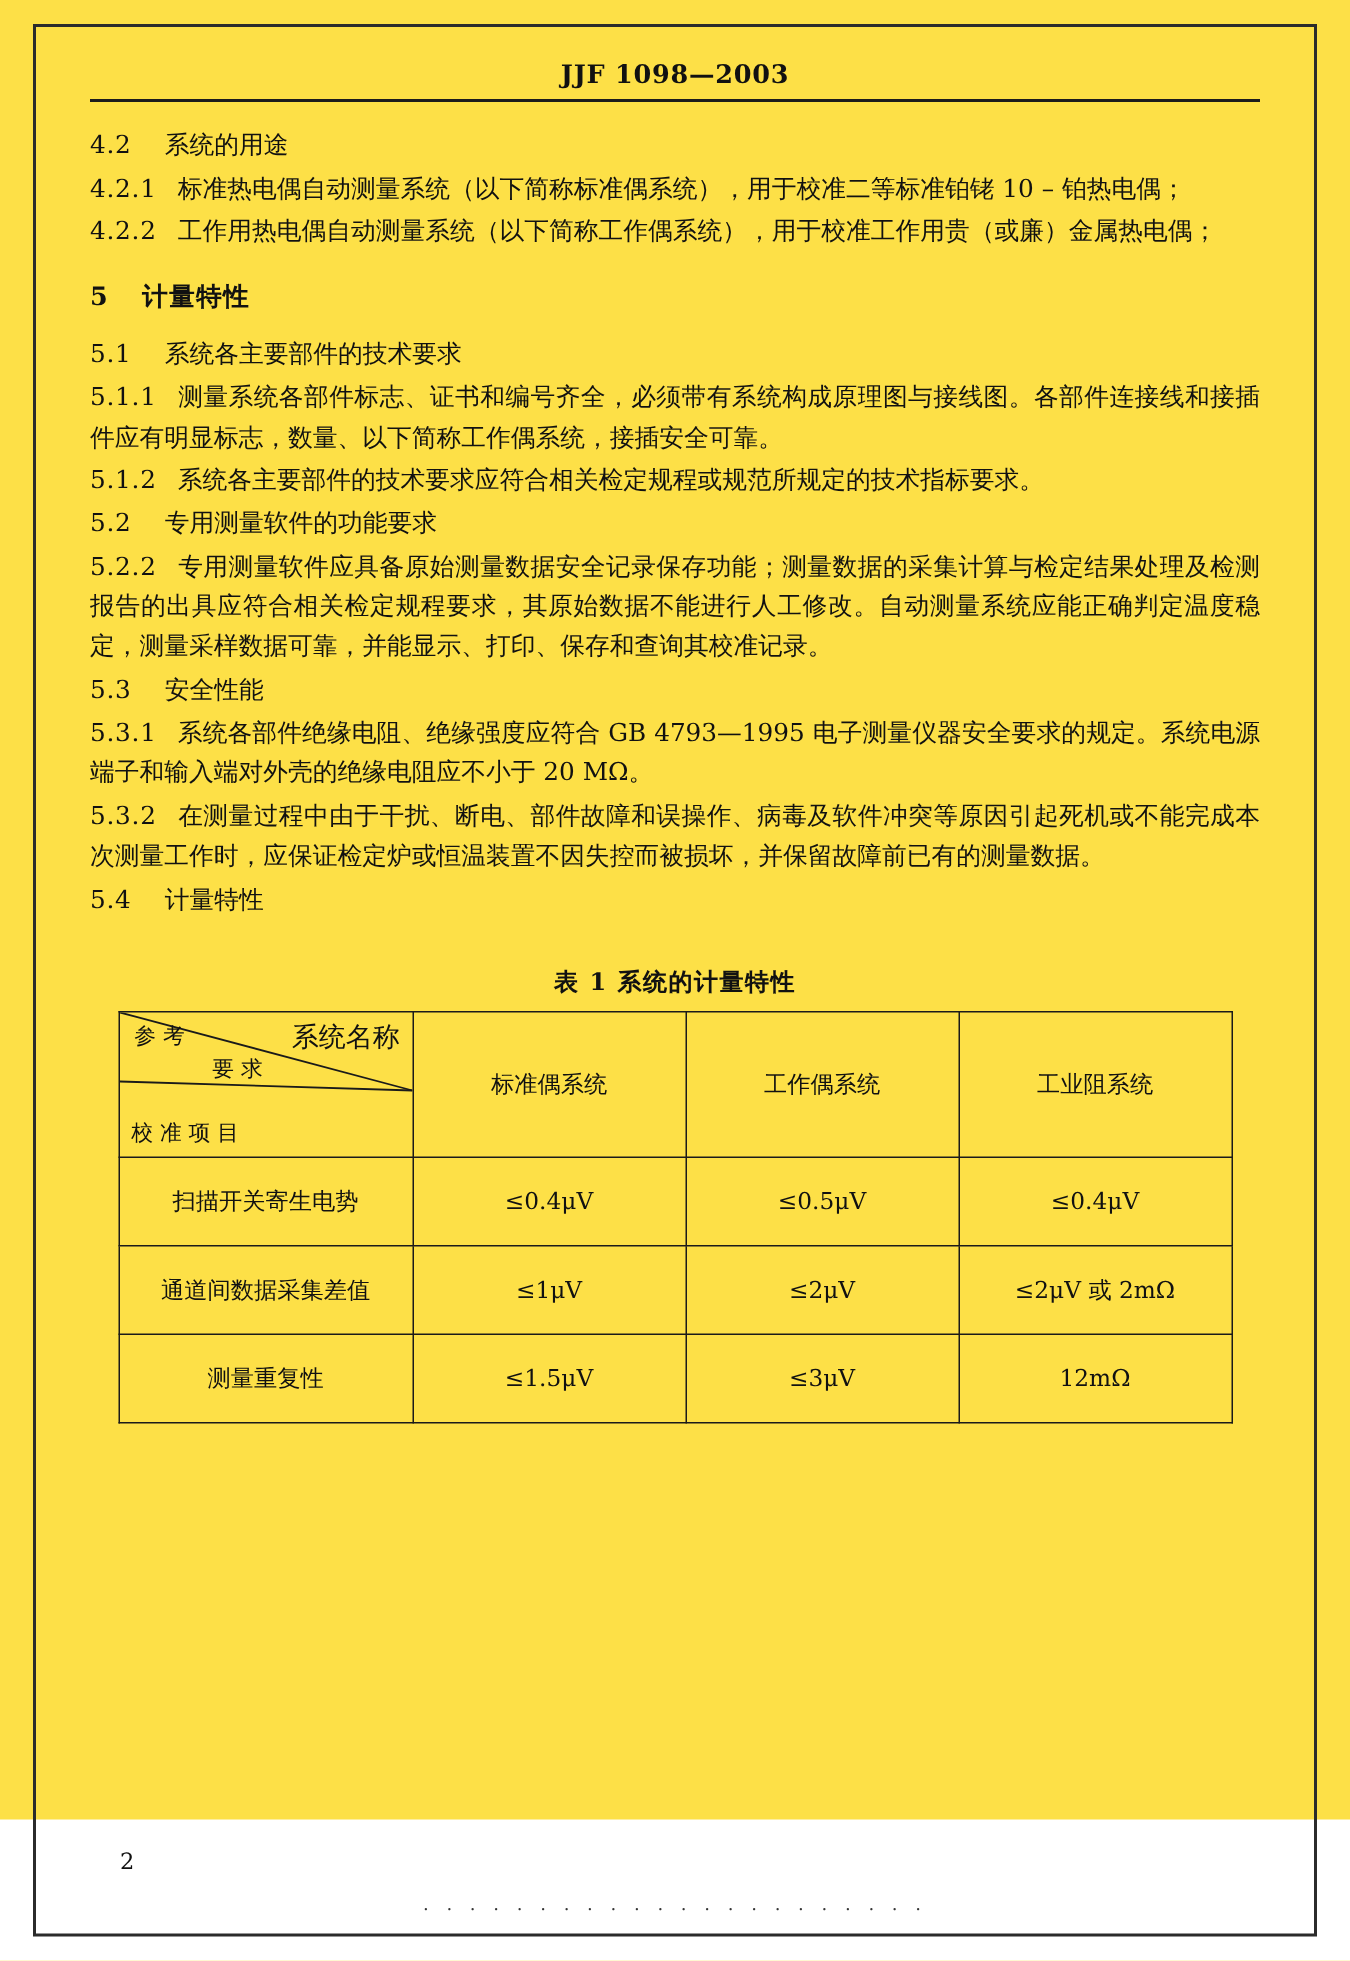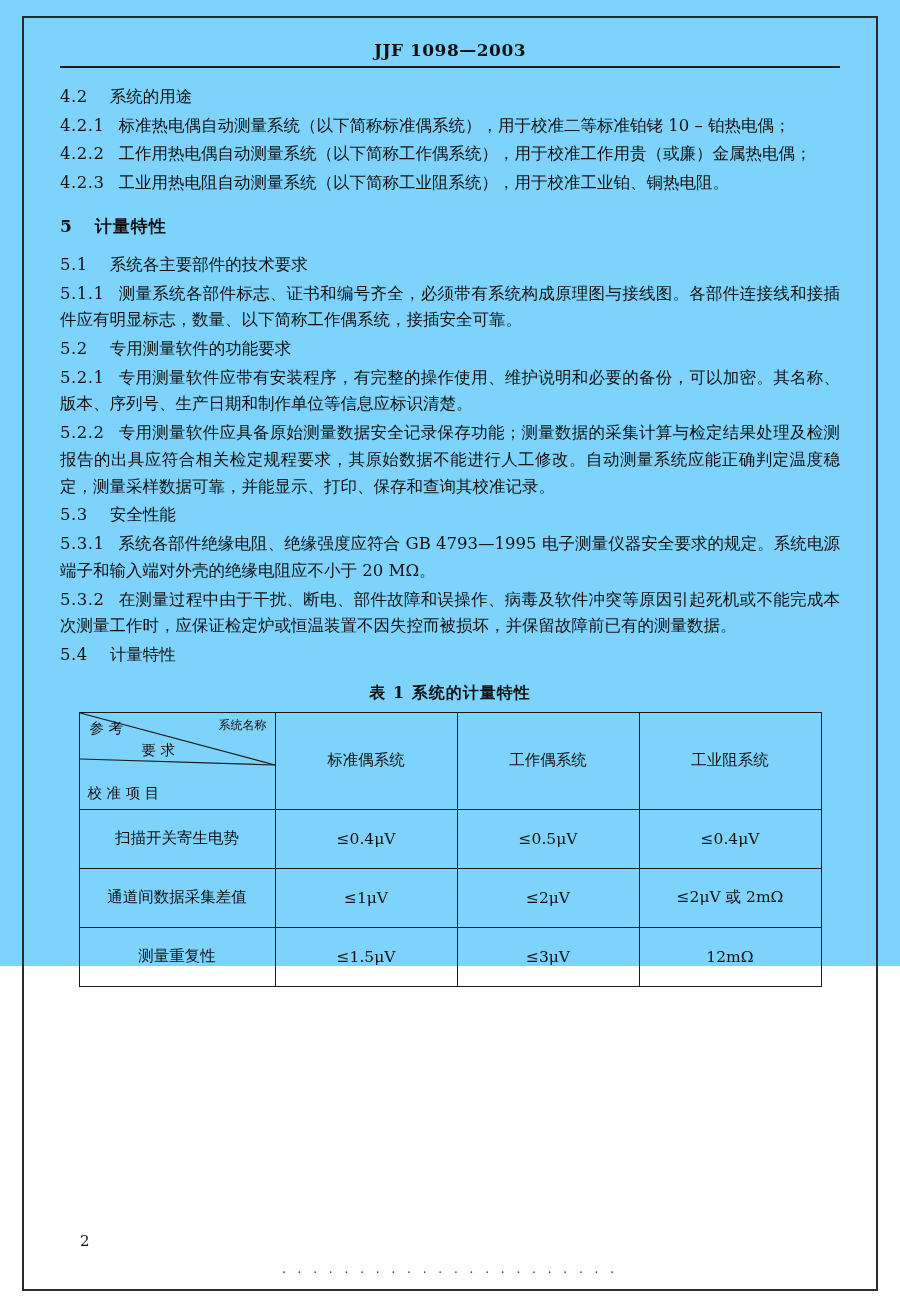--- a/index.html
+++ b/index.html
@@ -12,22 +12,22 @@
     height: 1307px;
     font-family: "DejaVu Serif", "Liberation Serif", serif;
     color: #111111;
     position: relative;
     overflow: hidden;
   }
   .page {
     position: absolute;
     left: 0; top: 0;
     width: 900px;
-    height: 966px;
-    background: #7dd3fc;
+    height: 1213px;
+    background: #fde047;
   }
   .page-border {
     position: absolute;
     left: 22px; top: 16px;
     width: 856px;
     height: 1275px;
     border: 2px solid #2b2b2b;
     box-sizing: border-box;
   }
   .content {
@@ -63,21 +63,21 @@
   h2.section {
     font-size: 17px;
     font-weight: bold;
     margin: 18px 0 14px 0;
     letter-spacing: 1px;
   }
   .table-caption {
     text-align: center;
     font-weight: bold;
     font-size: 16px;
-    margin: 14px 0 8px 0;
+    margin: 32px 0 8px 0;
     letter-spacing: 1px;
   }
   table.spec {
     border-collapse: collapse;
     width: 742px;
     margin: 0 auto;
     table-layout: fixed;
   }
   table.spec td, table.spec th {
     border: 1.5px solid #1a1a1a;
@@ -108,21 +108,21 @@
     width: 100%;
     height: 100%;
   }
   .c-lbl {
     position: absolute;
     font-size: 14.5px;
     white-space: nowrap;
   }
   .c-ref   { left: 10px;  top: 6px; }
   .c-req   { left: 62px;  top: 28px; }
-  .c-sysname { right: 8px; top: 4px; font-size: 12px; }
+  .c-sysname { right: 8px; top: 4px; font-size: 18px; }
   .c-item  { left: 8px;  bottom: 6px; }
   .footer-num {
     position: absolute;
     left: 80px;
     top: 1232px;
     font-size: 15px;
   }
   .footer-dots {
     position: absolute;
     left: 0; right: 0;
@@ -149,39 +149,36 @@
     </p>
 
     <p class="para">
       <span class="num">4.2.1</span><span class="gap-sm"></span><span>标准热电偶自动测量系统（以下简称标准偶系统），用于校准二等标准铂铑 10 – 铂热电偶；</span>
     </p>
 
     <p class="para">
       <span class="num">4.2.2</span><span class="gap-sm"></span><span>工作用热电偶自动测量系统（以下简称工作偶系统），用于校准工作用贵（或廉）金属热电偶；</span>
     </p>
 
-    <p class="para">
-      <span class="num">4.2.3</span><span class="gap-sm"></span><span>工业用热电阻自动测量系统（以下简称工业阻系统），用于校准工业铂、铜热电阻。</span>
-    </p>
 
     <h2 class="section">
       <span>5</span><span class="gap-md"></span><span>计量特性</span>
     </h2>
 
     <p class="para">
       <span class="num">5.1</span><span class="gap-md"></span><span>系统各主要部件的技术要求</span>
     </p>
     <p class="para">
       <span class="num">5.1.1</span><span class="gap-sm"></span><span>测量系统各部件标志、证书和编号齐全，必须带有系统构成原理图与接线图。各部件连接线和接插件应有明显标志，数量、以下简称工作偶系统，接插安全可靠。</span>
     </p>
     <p class="para">
+      <span class="num">5.1.2</span><span class="gap-sm"></span><span>系统各主要部件的技术要求应符合相关检定规程或规范所规定的技术指标要求。</span>
+    </p>
+    <p class="para">
       <span class="num">5.2</span><span class="gap-md"></span><span>专用测量软件的功能要求</span>
-    </p>
-    <p class="para">
-      <span class="num">5.2.1</span><span class="gap-sm"></span><span>专用测量软件应带有安装程序，有完整的操作使用、维护说明和必要的备份，可以加密。其名称、版本、序列号、生产日期和制作单位等信息应标识清楚。</span>
     </p>
     <p class="para">
       <span class="num">5.2.2</span><span class="gap-sm"></span><span>专用测量软件应具备原始测量数据安全记录保存功能；测量数据的采集计算与检定结果处理及检测报告的出具应符合相关检定规程要求，其原始数据不能进行人工修改。自动测量系统应能正确判定温度稳定，测量采样数据可靠，并能显示、打印、保存和查询其校准记录。</span>
     </p>
     <p class="para">
       <span class="num">5.3</span><span class="gap-md"></span><span>安全性能</span>
     </p>
     <p class="para">
       <span class="num">5.3.1</span><span class="gap-sm"></span><span>系统各部件绝缘电阻、绝缘强度应符合 GB 4793—1995 电子测量仪器安全要求的规定。系统电源端子和输入端对外壳的绝缘电阻应不小于 20 MΩ。</span>
     </p>

